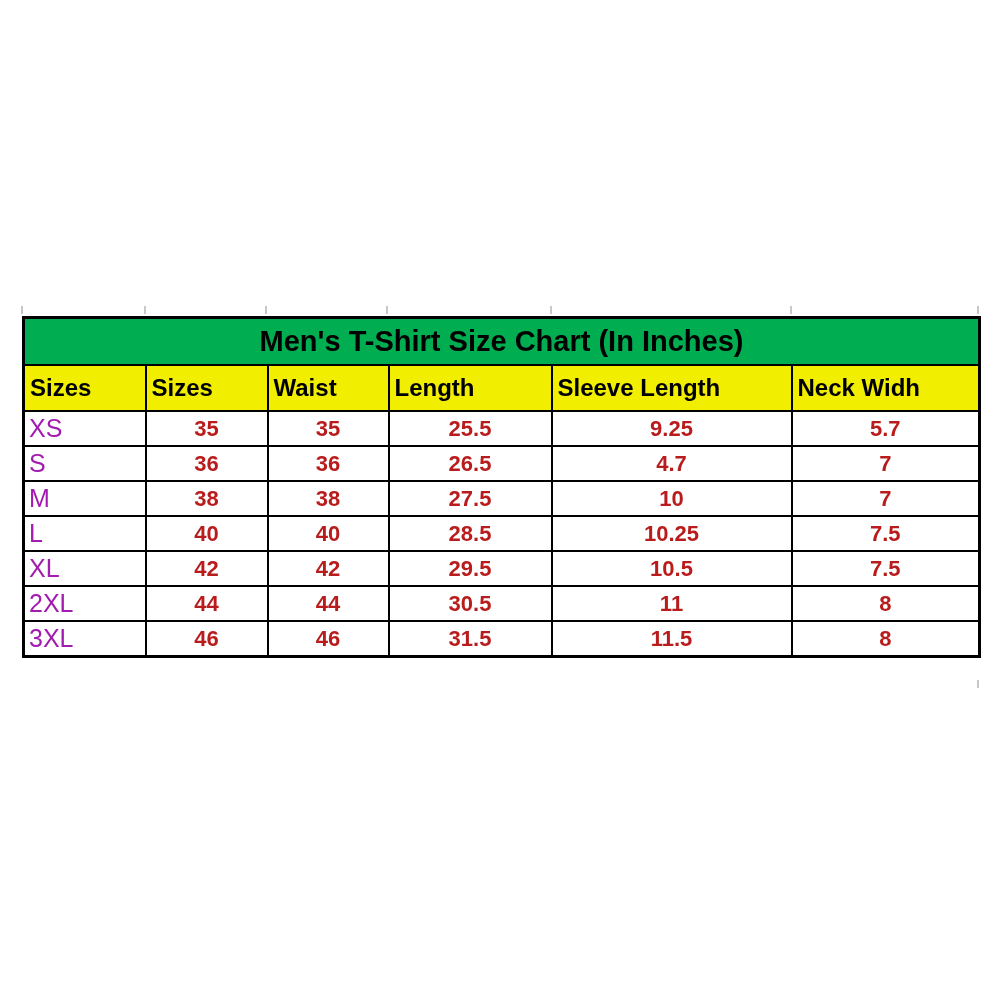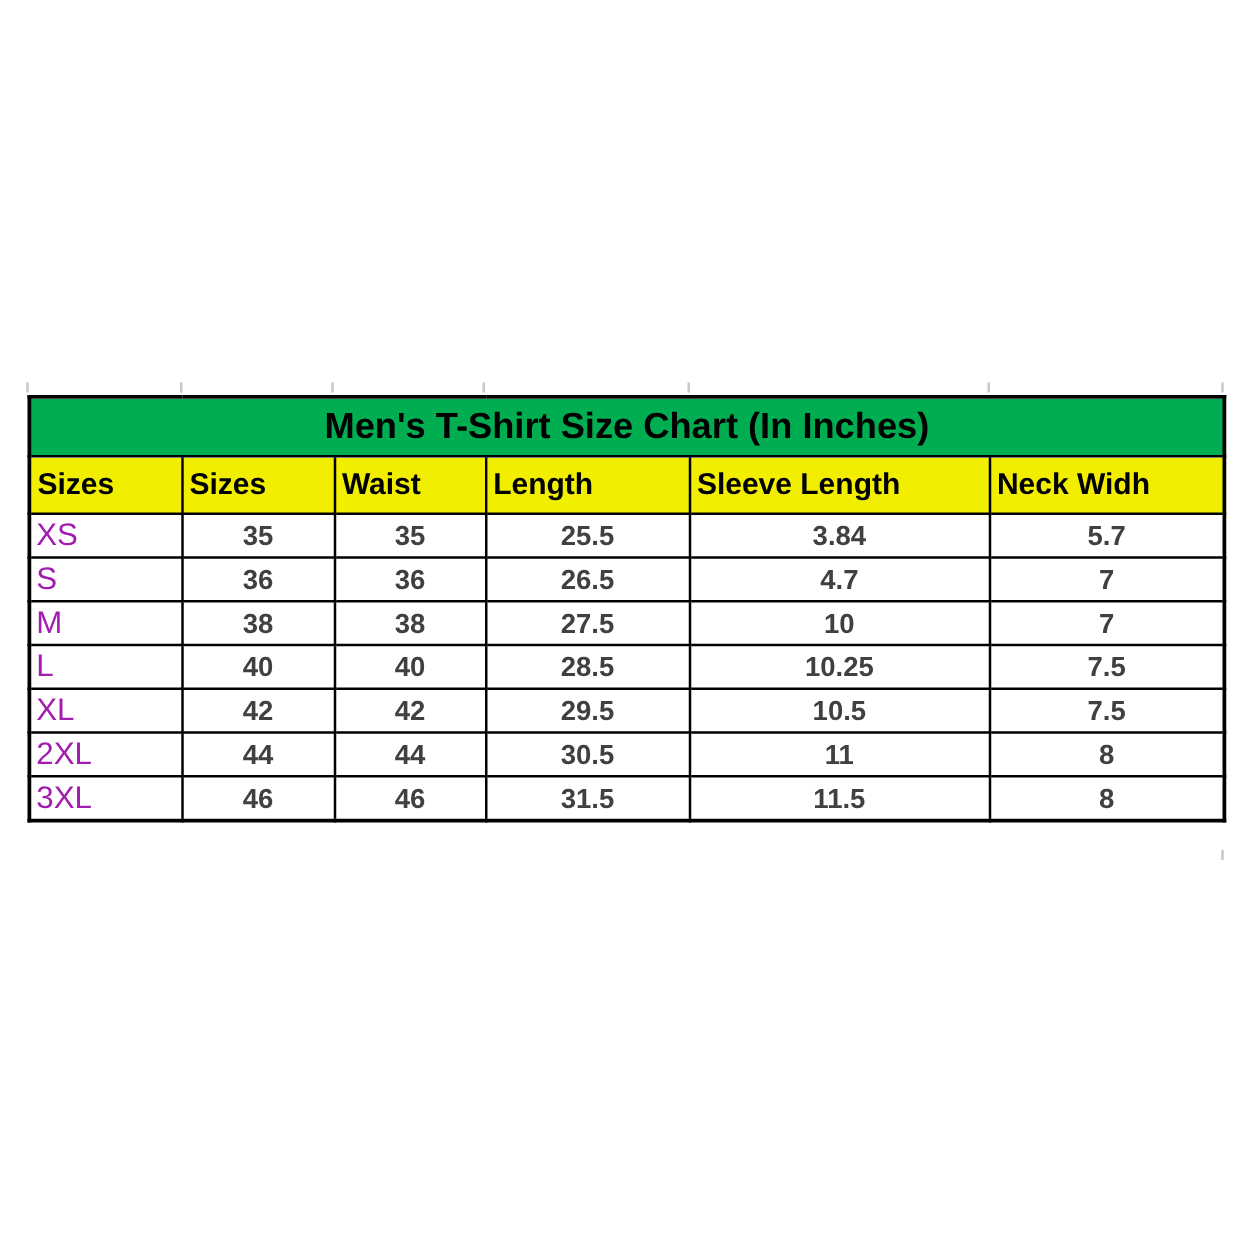--- a/index.html
+++ b/index.html
@@ -59,21 +59,21 @@
   tr.data-row td.size-col {
     text-align: left;
     font-weight: 400;
     color: #a21caf;
     font-size: 25px;
     padding-left: 4px;
   }
   tr.data-row td.num {
     text-align: center;
     font-weight: bold;
-    color: #404040;
+    color: #b91c1c;
     font-size: 22px;
   }
   
   .stub {
     position: absolute;
     width: 2px;
     height: 8px;
     background: #c8c8c8;
   }
 </style>
@@ -112,21 +112,21 @@
           <th style="background:#f2ee00;">Length</th>
           <th style="background:#f2ee00;">Sleeve Length</th>
           <th style="background:#f2ee00;margin-top:42px;">Neck Widh</th>
         </tr>
 
       <tr class="data-row">
             <td class="size-col">XS</td>
             <td class="num">35</td>
             <td class="num">35</td>
             <td class="num">25.5</td>
-            <td class="num">3.84</td>
+            <td class="num">9.25</td>
             <td class="num">5.7</td>
           </tr>
           <tr class="data-row">
             <td class="size-col">S</td>
             <td class="num">36</td>
             <td class="num">36</td>
             <td class="num">26.5</td>
             <td class="num">4.7</td>
             <td class="num">7</td>
           </tr>

